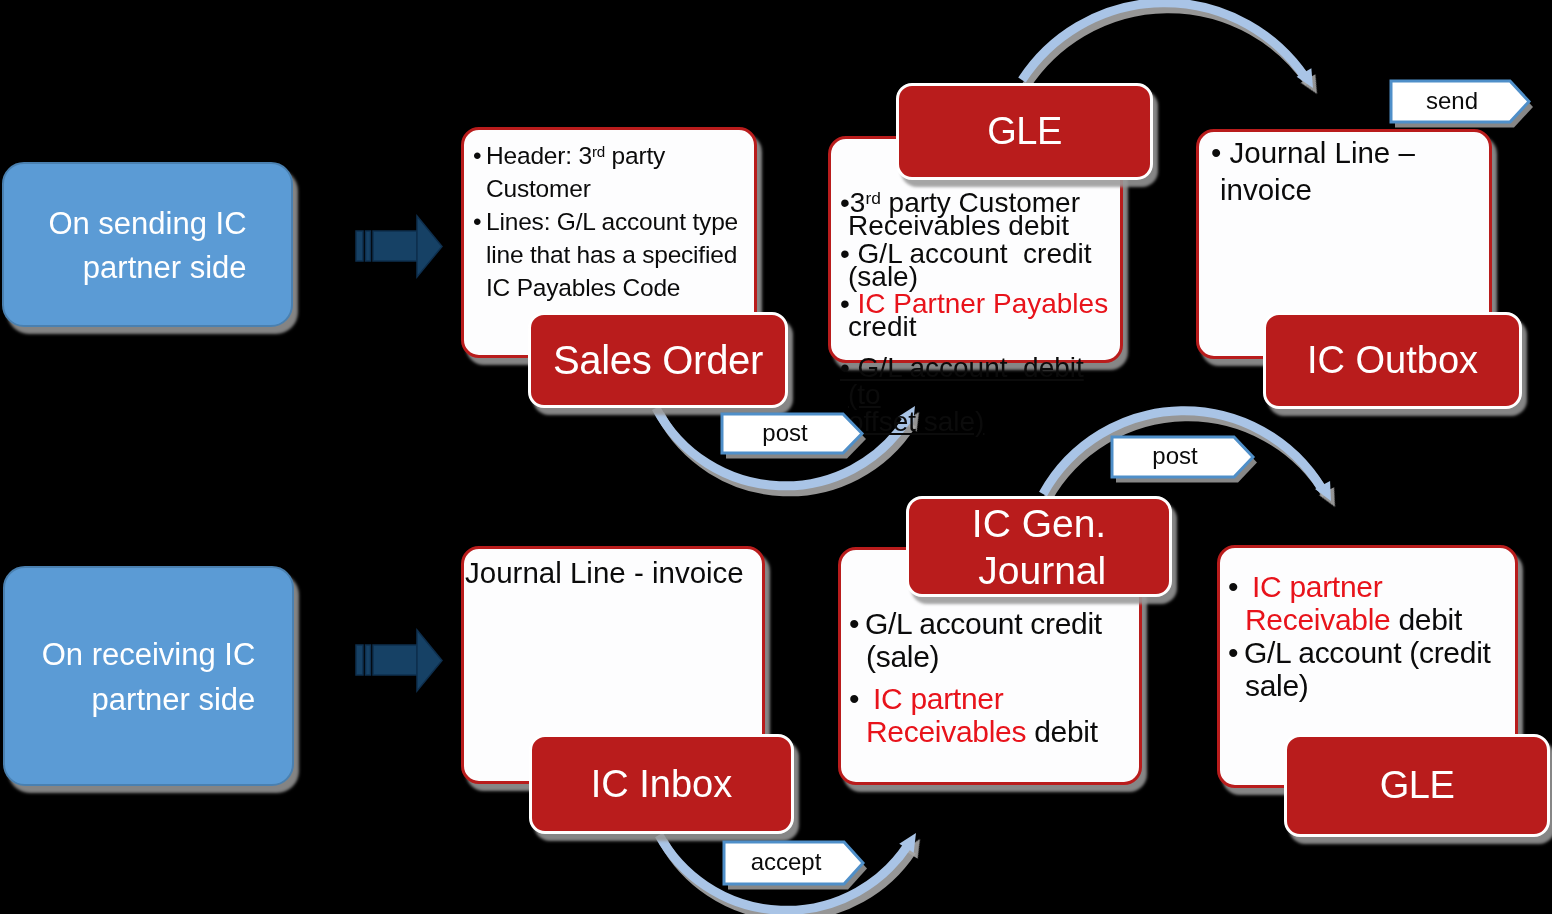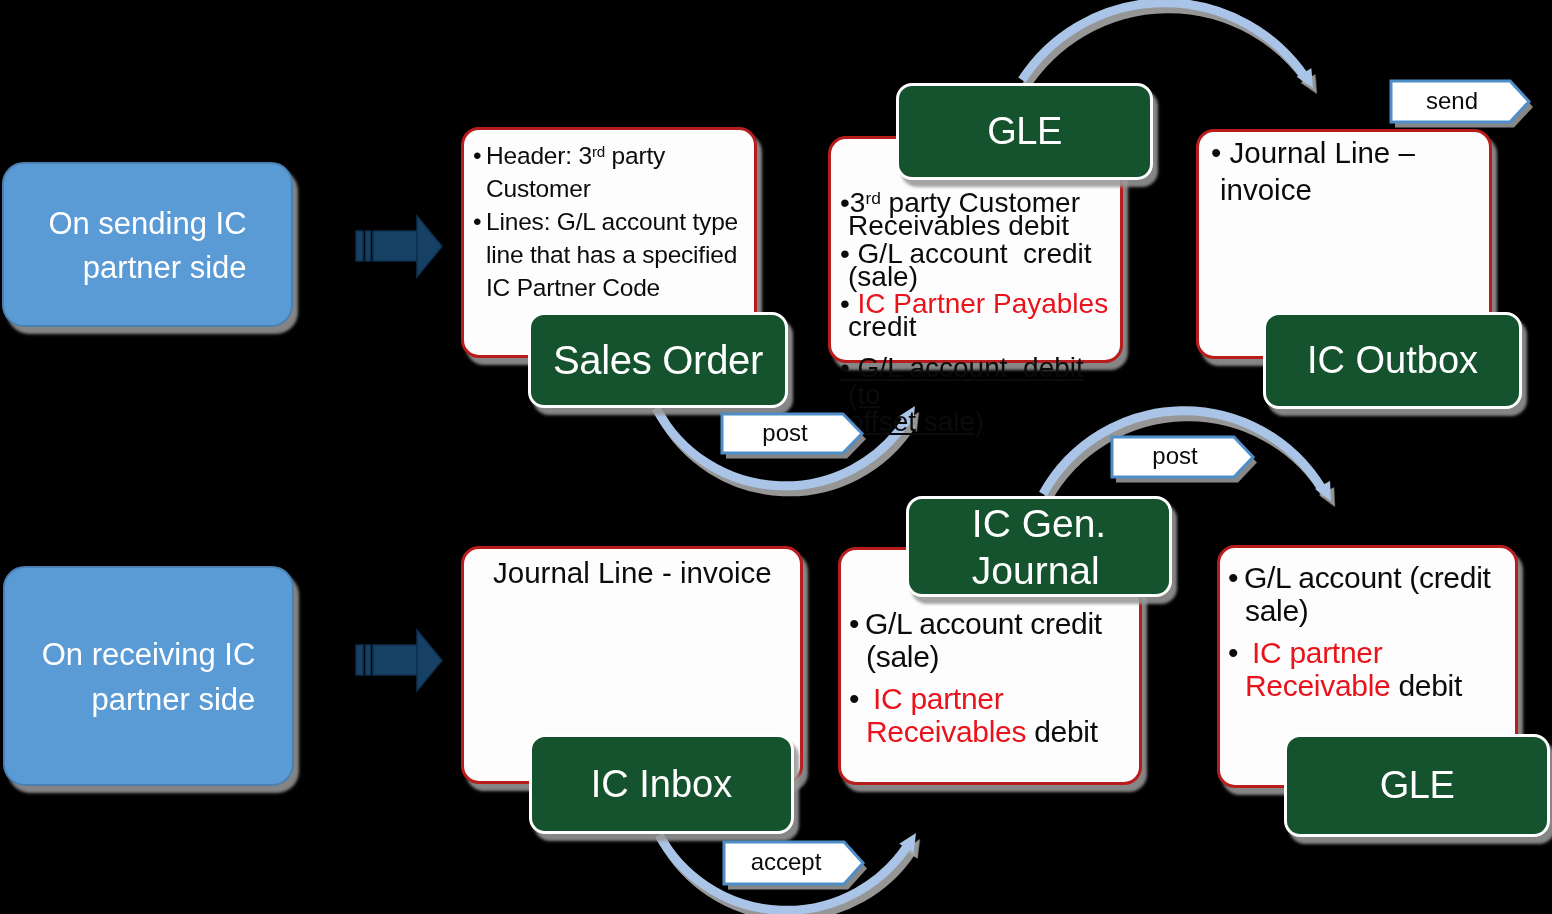--- a/index.html
+++ b/index.html
@@ -5,23 +5,23 @@
   html,body{margin:0;padding:0;}
   body{width:1552px;height:914px;background:#000;position:relative;overflow:hidden;
        font-family:"Liberation Sans", sans-serif;}
   .abs{position:absolute;box-sizing:border-box;}
   .sidebox{background:#5b9bd5;padding-top:2px;border:2px solid #4a80b0;border-radius:22px;
     box-shadow:5px 7px 3px rgba(150,150,150,0.88);
     color:#fff;text-align:right;z-index:3;
     display:flex;align-items:center;justify-content:center;}
   .wbox{background:#fdfdfe;border:3px solid #b91c1c;border-radius:18px;
     box-shadow:5px 7px 3px rgba(152,152,152,0.88);z-index:2;color:#0b0b0b;}
-  .lbox{background:#14532d;border:3.5px solid #fff;border-radius:16px;
+  .lbox{background:#b91c1c;border:3.5px solid #fff;border-radius:16px;
     box-shadow:5px 7px 3px rgba(152,152,152,0.88);z-index:4;color:#fff;
-    display:flex;align-items:center;justify-content:center;text-align:left;}
+    display:flex;align-items:center;justify-content:center;text-align:right;}
   .red{color:#e8131b;text-align:center;}
   svg{position:absolute;left:0;top:0;}
   p{margin:0;}
 </style>
 </head>
 <body>
 
 <svg id="arcs" width="1552" height="914" viewBox="0 0 1552 914" style="z-index:1;">
 
   <g fill="none" stroke="#a6a6a6" stroke-width="9" opacity="0.9" transform="translate(4,6)">
@@ -64,46 +64,46 @@
       <polygon points="417,216 442,246.5 417,277"></polygon>
     </g>
   </g>
 </svg>
 
 <div class="abs sidebox" style="left:2px;top:162px;width:291px;height:165px;font-size:31px;line-height:44px;">On sending IC<br>partner side</div>
 <div class="abs sidebox" style="left:3px;top:566px;width:291px;height:220px;font-size:31px;line-height:45px;">On receiving IC<br>partner side</div>
 
 <div class="abs wbox" id="w1" style="left:461px;top:127px;width:296px;height:231px;font-size:24.5px;line-height:33px;letter-spacing:-0.2px;padding:9px 4px 0 9px;">
   <p style="padding-left:13px;text-indent:-13px;">• Header: 3<span style="font-size:0.62em;line-height:0;position:relative;top:-0.48em;">rd</span> party Customer</p>
-  <p style="padding-left:13px;text-indent:-13px;">• Lines: G/L account type line that has a specified IC Partner Code</p>
+  <p style="padding-left:13px;text-indent:-13px;">• Lines: G/L account type line that has a specified IC Payables Code</p>
 </div>
 
 <div class="abs wbox" id="w2" style="left:828px;top:136px;width:295px;height:227px;font-size:28px;line-height:23px;padding:52px 4px 0 9px;">
   <p style="padding-left:8px;text-indent:-8px;">•3<span style="font-size:0.62em;line-height:0;position:relative;top:-0.48em;">rd</span> party Customer Receivables debit</p>
   <p style="margin-top:4.5px;padding-left:8px;text-indent:-8px;">• G/L account&nbsp; credit (sale)</p>
   <p style="margin-top:4.5px;padding-left:8px;text-indent:-8px;">• <span class="red">IC Partner Payables</span> credit</p>
   <p style="margin-top:16px;line-height:27px;padding-left:8px;text-indent:-8px;text-decoration:underline;">• G/L account&nbsp; debit (to<br>offset sale)</p>
 </div>
 
 <div class="abs wbox" id="w3" style="left:1196px;top:129px;width:296px;height:230px;font-size:29.5px;line-height:36.5px;padding:3px 8px 0 12px;">
   <p style="padding-left:9px;text-indent:-9px;">• Journal Line – invoice</p>
 </div>
 
-<div class="abs wbox" id="w4" style="left:461px;top:546px;width:342px;height:238px;font-size:29.5px;line-height:37px;padding:5px 6px 0 29px;">
+<div class="abs wbox" id="w4" style="left:461px;top:546px;width:304px;height:238px;font-size:29.5px;line-height:37px;padding:5px 6px 0 1px;">
   <p>Journal Line - invoice</p>
 </div>
 
 <div class="abs wbox" id="w5" style="left:838px;top:547px;width:304px;height:238px;font-size:30px;line-height:33px;letter-spacing:-0.3px;padding:57px 4px 0 8px;">
   <p style="padding-left:17px;text-indent:-17px;">• G/L account credit (sale)</p>
   <p style="margin-top:9px;padding-left:17px;text-indent:-17px;">• &nbsp;<span class="red">IC partner Receivables</span> debit</p>
 </div>
 
 <div class="abs wbox" id="w6" style="left:1217px;top:545px;width:301px;height:243px;font-size:30px;line-height:33px;letter-spacing:-0.3px;padding:13px 4px 0 8px;">
+  <p style="margin-top:9px;padding-left:17px;text-indent:-17px;">• &nbsp;<span class="red">IC partner Receivable</span> debit</p>
   <p style="padding-left:17px;text-indent:-17px;">• G/L account (credit sale)</p>
-  <p style="margin-top:9px;padding-left:17px;text-indent:-17px;">• &nbsp;<span class="red">IC partner Receivable</span> debit</p>
 </div>
 
 <div class="abs lbox" style="left:528px;top:312px;width:260px;height:96px;font-size:40px;letter-spacing:-0.3px;">Sales Order</div>
 <div class="abs lbox" style="left:896px;top:83px;width:257px;height:97px;font-size:38px;letter-spacing:-0.5px;">GLE</div>
 <div class="abs lbox" style="left:1263px;top:312px;width:259px;height:97px;font-size:38px;">IC Outbox</div>
 <div class="abs lbox" style="left:529px;top:734px;width:265px;height:100px;font-size:38px;">IC Inbox</div>
 <div class="abs lbox" style="left:906px;top:496px;width:266px;height:101px;font-size:39px;line-height:47px;">IC Gen.<br>Journal</div>
 <div class="abs lbox" style="left:1284px;top:734px;width:266px;height:103px;font-size:38px;letter-spacing:-0.5px;">GLE</div>
 
 <svg width="1552" height="914" viewBox="0 0 1552 914" style="z-index:5;font-family:'Liberation Sans',sans-serif;">

